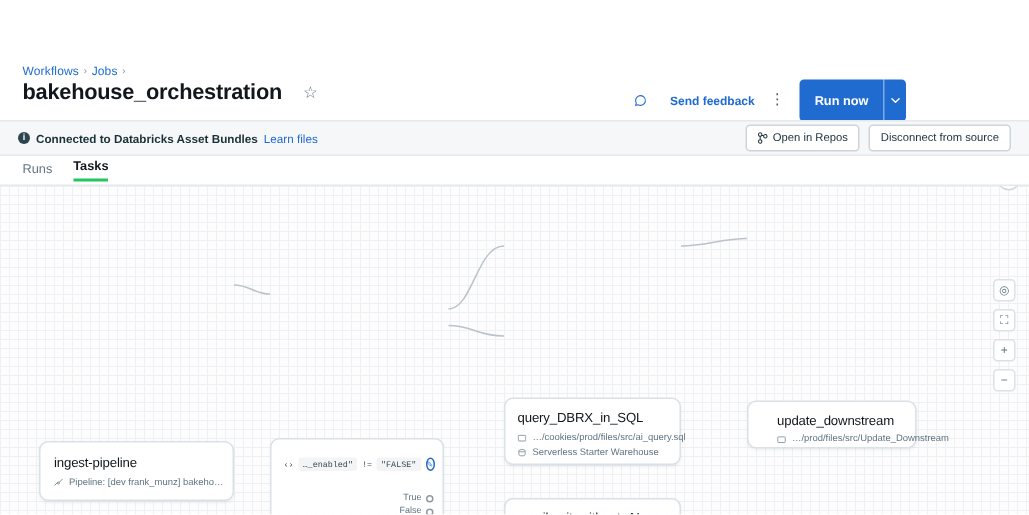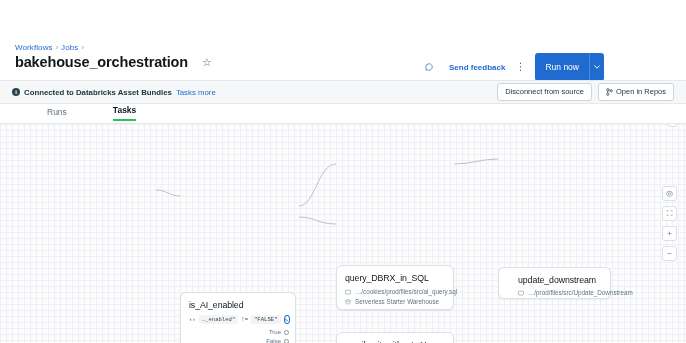--- a/index.html
+++ b/index.html
@@ -32,21 +32,21 @@
     position:absolute; right:12px; top:53px;
     display:flex; align-items:center; gap:8px;
   }
   .feedback-btn {
     display:flex; align-items:center; gap:16px;
     font-size:8px; color:#1f6bd0; cursor:pointer; font-weight:600;
   }
   .kebab { color:#4a5c66; font-size:10px; letter-spacing:0; cursor:pointer; padding:0 2px; line-height:1;}
   .run-group { display:flex; align-items:stretch; }
   .run-btn {
-    background:#1f6bd0; color:#fff; font-size:8.5px; font-weight:400;
+    background:#1f6bd0; color:#fff; font-size:8.5px; font-weight:700;
     padding:8px 10px; border:none; border-radius:3px 0 0 3px;
     cursor:pointer; line-height:12px;
   }
   .run-caret {
     background:#1f6bd0; color:#fff; border:none;
     border-left:1px solid #4d8adb; border-radius:0 3px 3px 0;
     width:15px; font-size:6px; cursor:pointer; display:flex;
     align-items:center; justify-content:center;
   }
 
@@ -69,21 +69,21 @@
     background:#fff; border:1px solid #ccd5da; border-radius:3px;
     font-size:7.5px; color:#1b3139; padding:3px 7px; cursor:pointer;
     display:flex; align-items:center; gap:3px; line-height:10px;
   }
 
   
   .tabs {
     position:absolute; left:15px; top:105px;
     display:flex; gap:14px; align-items:flex-end;
   }
-  .tab { font-size:8.5px; color:#5f7481; padding-bottom:4px; cursor:pointer;margin-left:32px; }
+  .tab { font-size:8.5px; color:#5f7481; padding-bottom:4px; cursor:pointer; }
   .tab.active { color:#11171c; font-weight:700; border-bottom:2px solid #22c55e; }
   .tabs-rule {
     position:absolute; left:0; top:123px; width:686px;
     border-bottom:1px solid #e4e9ec;
   }
 
   
   .canvas {
     position:absolute; left:0; top:124px; width:686px; height:219px;
     background-color:#fdfdfe;
@@ -207,35 +207,35 @@
           <path d="M1 1l4 4 4-4" fill="none" stroke="#ffffff" stroke-width="1.6" stroke-linecap="round"></path>
         </svg>
       </button>
     </span>
   </div>
 
   <div class="banner">
     <div class="banner-left">
       <span class="info-dot">i</span>
       <span class="banner-text">Connected to Databricks Asset Bundles</span>
-      <span class="banner-link">Tasks more</span>
+      <span class="banner-link">Learn files</span>
     </div>
     <div class="banner-right">
-      <button class="ghost-btn">
-        <span>Disconnect from source</span>
-      </button>
       <button class="ghost-btn">
         <svg width="7" height="8" viewBox="0 0 12 14">
           <circle cx="3" cy="3" r="2" fill="none" stroke="#1b3139" stroke-width="1.2"></circle>
           <circle cx="3" cy="11" r="2" fill="none" stroke="#1b3139" stroke-width="1.2"></circle>
           <circle cx="9" cy="5" r="2" fill="none" stroke="#1b3139" stroke-width="1.2"></circle>
           <path d="M3 5v4M5 4h2" fill="none" stroke="#1b3139" stroke-width="1.2"></path>
         </svg>
         <span>Open in Repos</span>
       </button>
+      <button class="ghost-btn">
+        <span>Disconnect from source</span>
+      </button>
     </div>
   </div>
 
   <div class="tabs">
     <div class="tab">Runs</div>
     <div class="tab active">Tasks</div>
   </div>
   <div class="tabs-rule"></div>
 
   <div class="canvas">
@@ -248,23 +248,34 @@
 
       <path d="M156 66 C166 66 170 72 180 72" fill="none" stroke="#b9c3c9" stroke-width="1"></path>
 
       <path d="M299 82 C315 82 318 40 336 40" fill="none" stroke="#b9c3c9" stroke-width="1"></path>
 
       <path d="M299 93 C315 93 318 100 336 100" fill="none" stroke="#b9c3c9" stroke-width="1"></path>
 
       <path d="M454 40 C470 40 482 35 498 35" fill="none" stroke="#b9c3c9" stroke-width="1"></path>
     </svg>
 
+    <div class="node" id="n-ingest">
+      <div class="node-title">ingest-pipeline</div>
+      <div class="node-sub">
+        <span class="gi">
+          <svg width="6" height="6" viewBox="0 0 12 12">
+            <path d="M1 9l4-4M7 5l4-4" stroke="#7b8c96" stroke-width="1.3" fill="none" stroke-linecap="round"></path>
+            <circle cx="6" cy="6" r="1.4" fill="none" stroke="#7b8c96" stroke-width="1.2"></circle>
+          </svg>
+        </span>
+        <span>Pipeline:  [dev frank_munz] bakeho…</span>
+      </div>
+    </div>
 
     <div class="node" id="n-cond">
-      <div class="node-title">is_AI_enabled</div>
       <div class="cond-row">
         <span class="code-op">‹›</span>
         <span class="code-chip">…_enabled"</span>
         <span class="code-op">!=</span>
         <span class="code-chip">"FALSE"</span>
         <span class="cond-edit">✎</span>
       </div>
       <div class="branch-labels">
         <div class="branch-row">
           <span>True</span>

